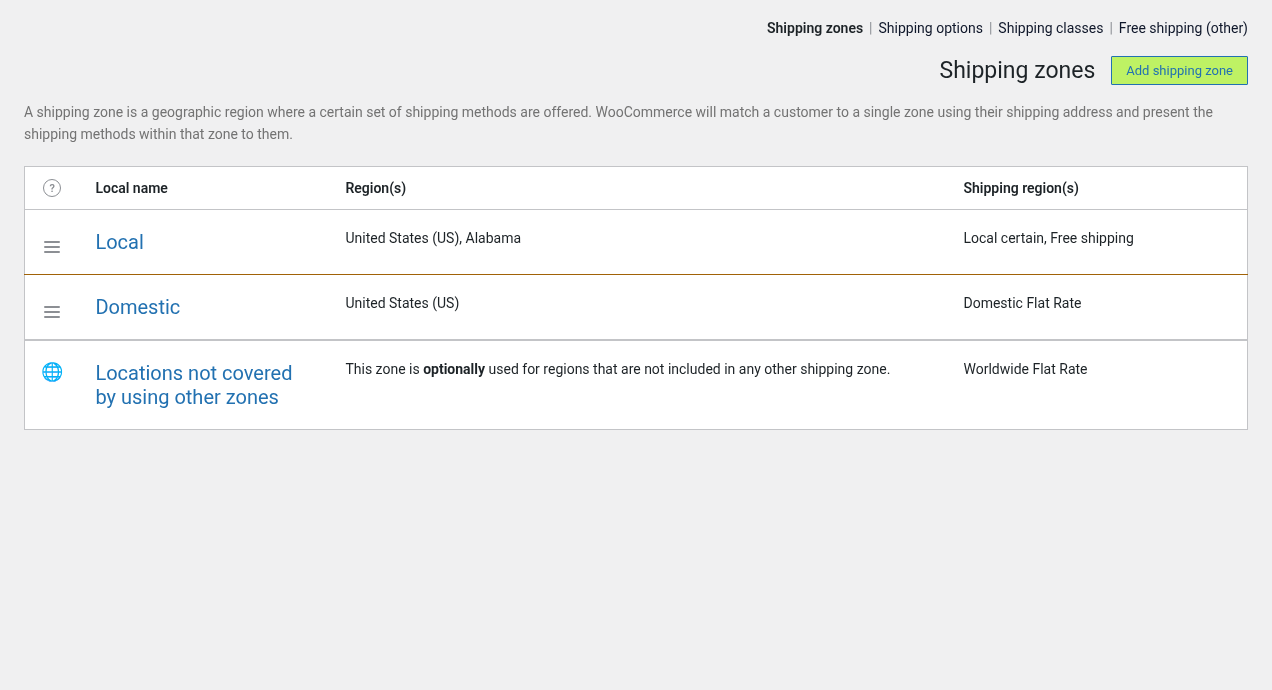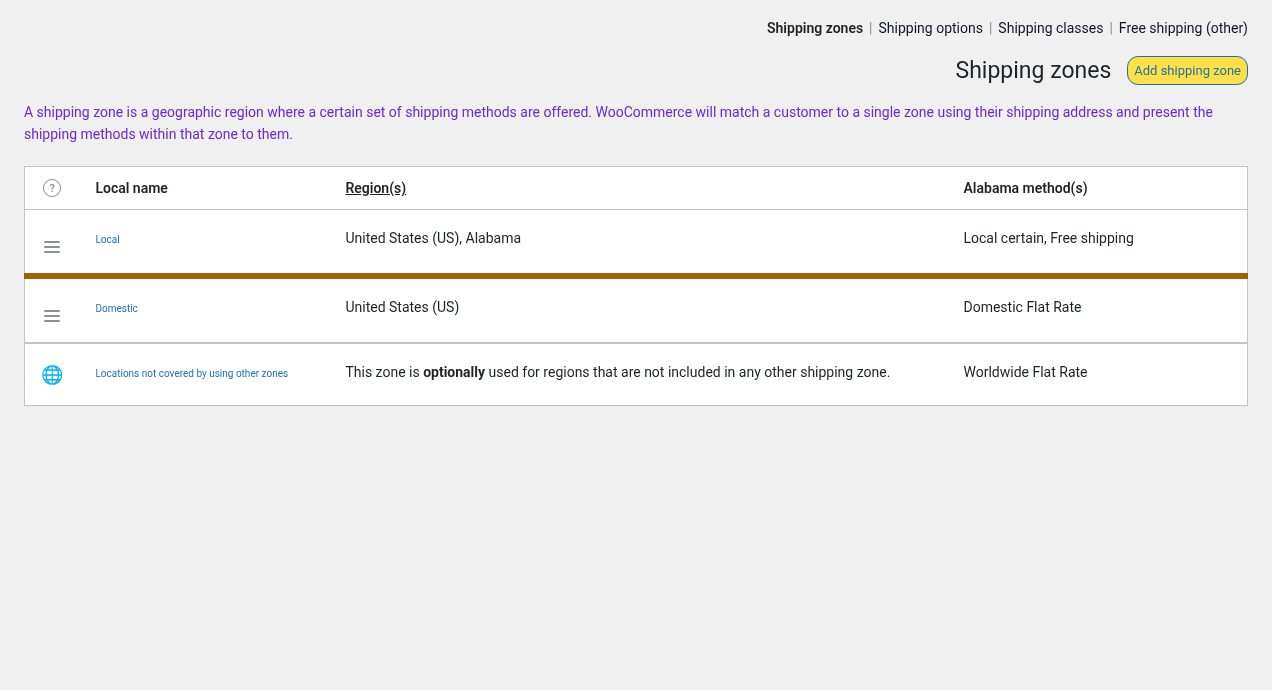--- a/index.html
+++ b/index.html
@@ -37,33 +37,33 @@
       gap: 16px;
       margin-bottom: 16px;
     }
     .page-title {
       font-size: 23px;
       font-weight: 400;
       color: #1d2327;
       line-height: 1.2;
     }
     .btn-add {
-      background: #fde047;
+      background: #bef264;
       border: 1px solid #2271b1;
       color: #2271b1;
-      padding: 6px 6px;
-      border-radius: 11px;
+      padding: 6px 14px;
+      border-radius: 1px;
       font-size: 13px;
       cursor: pointer;
       text-decoration: none;
       display: inline-block;
     }
     .description {
       font-size: 14px;
-      color: #6d28d9;
+      color: #737373;
       margin-bottom: 20px;
       line-height: 1.6;
       max-width: 100%;
     }
     .shipping-table {
       width: 100%;
       border-collapse: collapse;
       background: #fff;
       border: 1px solid #c3c4c7;
     }
@@ -80,49 +80,48 @@
     }
     .shipping-table th:first-child {
       width: 50px;
       text-align: center;
     }
     .shipping-table th:nth-child(2) {
       width: 250px;
     }
     .shipping-table th:nth-child(3) {
       width: auto;
-      text-decoration: underline;
     }
     .shipping-table th:nth-child(4) {
       width: 300px;
     }
     .shipping-table td {
       padding: 20px 16px;
       vertical-align: top;
       font-size: 14px;
       color: #1d2327;
     }
     .shipping-table td:first-child {
       text-align: center;
       width: 50px;
       color: #8c8f94;
     }
     .shipping-table tbody tr {
-      border-top: 6px solid #a16207;
+      border-top: 1px solid #a16207;
     }
     .shipping-table tbody tr:first-child {
       border-top: 1px solid #c3c4c7;
     }
     .shipping-table tbody tr:last-child {
       border-top: 2px solid #c3c4c7;
     }
     .zone-link {
       color: #2271b1;
       text-decoration: none;
-      font-size: 10px;
+      font-size: 20px;
     }
     .drag-handle {
       display: inline-flex;
       flex-direction: column;
       gap: 3px;
       cursor: grab;
       color: #8c8f94;
     }
     .drag-handle span {
       display: block;
@@ -170,21 +169,21 @@
 <p class="description">A shipping zone is a geographic region where a certain set of shipping methods are offered. WooCommerce will match a customer to a single zone using their shipping address and present the shipping methods within that zone to them.</p>
 
 <table class="shipping-table">
   <thead>
     <tr>
       <th>
         <span class="help-icon">?</span>
       </th>
       <th>Local name</th>
       <th>Region(s)</th>
-      <th>Alabama method(s)</th>
+      <th>Shipping region(s)</th>
     </tr>
   </thead>
   <tbody>
 
     <tr>
       <td>
         <div class="drag-handle">
           <span></span>
           <span></span>
           <span></span>

